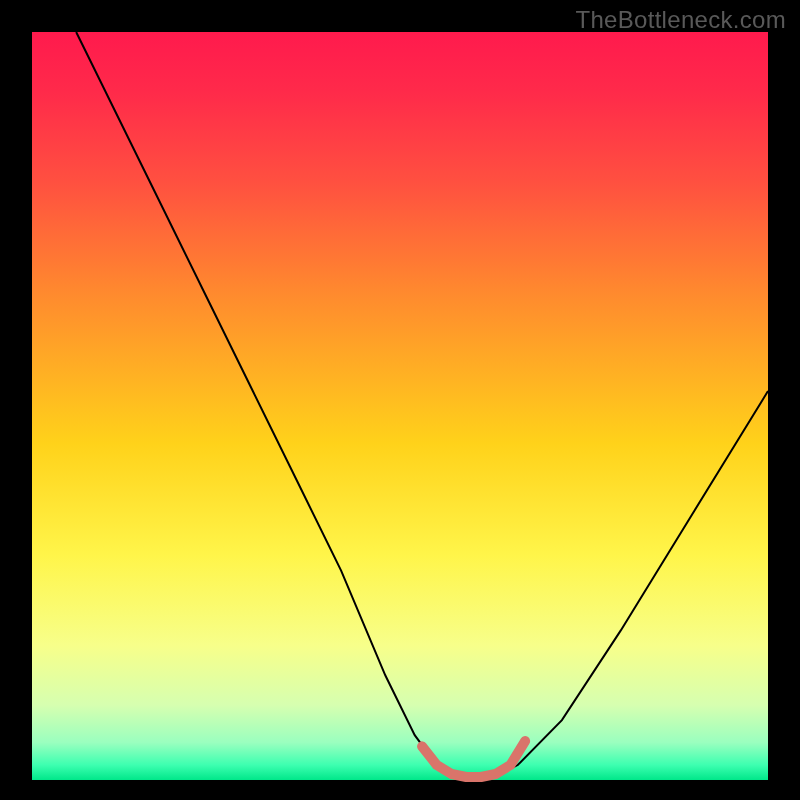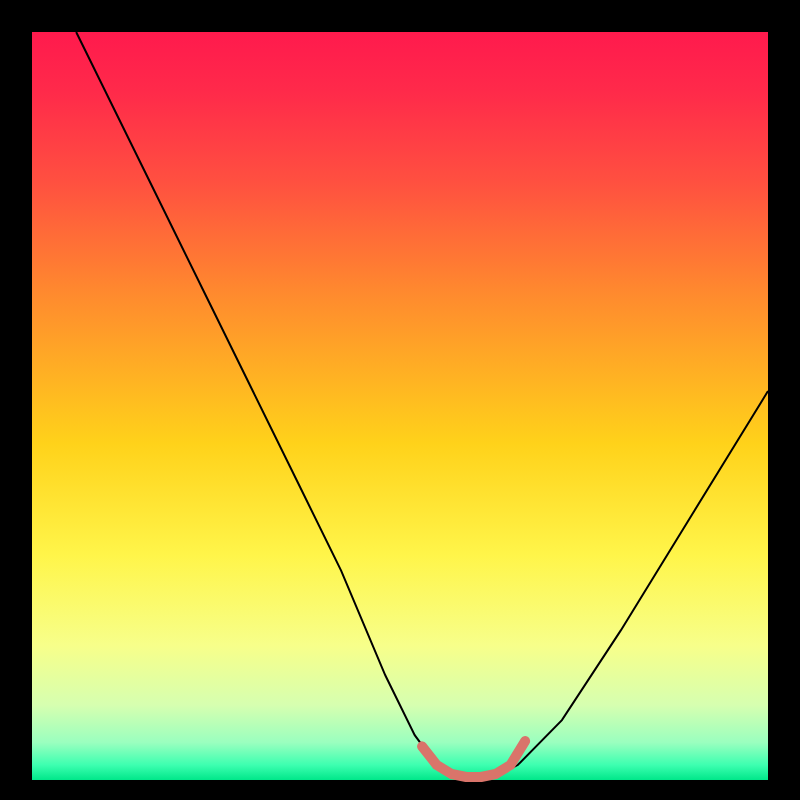--- a/index.html
+++ b/index.html
@@ -33,20 +33,21 @@
     width: 800px;
     height: 800px;
     display: block;
   }
 </style>
 </head>
 <body>
 
 <div class="stage">
 
+  <div class="watermark">TheBottleneck.com</div>
 
   <svg class="chart" viewBox="0 0 800 800" preserveAspectRatio="none">
     <defs>
       <linearGradient id="bg-grad" x1="0" y1="0" x2="0" y2="1">
           <stop offset="0.00%" stop-color="#ff1a4d"></stop>
           <stop offset="8.00%" stop-color="#ff2a4a"></stop>
           <stop offset="20.00%" stop-color="#ff5040"></stop>
           <stop offset="35.00%" stop-color="#ff8a2e"></stop>
           <stop offset="55.00%" stop-color="#ffd21a"></stop>
           <stop offset="70.00%" stop-color="#fff54a"></stop>

